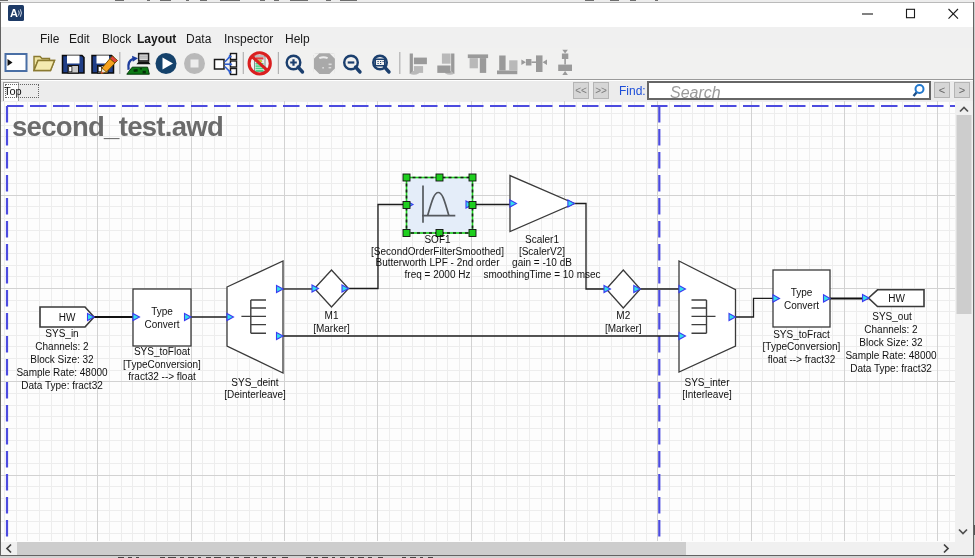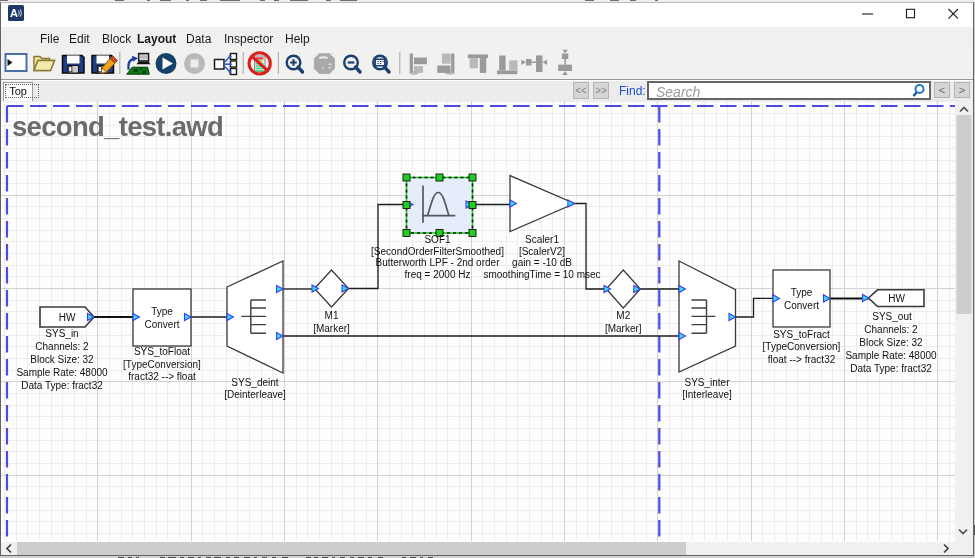--- a/index.html
+++ b/index.html
@@ -158,29 +158,29 @@
 <rect x="560.9" y="5.5" width="6.4" height="5.5" fill="#9a9a9a"></rect>
       <rect x="557.2" y="16.6" width="13.8" height="6.4" fill="#9a9a9a"></rect>
       <line x1="564.1" y1="11" x2="564.1" y2="16.6" stroke="#9a9a9a" stroke-width="1.6"></line>
       <path d="M564.1 5.5 L561.3 1.8 L566.9 1.8 Z" fill="#9a9a9a"></path>
       <path d="M564.1 23 L561.3 27 L566.9 27 Z" fill="#9a9a9a"></path>
 
   </svg>
 </div>
 
 <div class="abs" style="left:1px;top:81px;width:972px;height:20px;background:#ececec;">
-  <div class="abs" style="left:2px;top:1px;width:30px;height:19px;background:#fdfdfd;border:1px solid #9e9e9e;border-bottom:none;">
+  <div class="abs" style="left:2px;top:1px;width:16px;height:19px;background:#fdfdfd;border:1px solid #9e9e9e;border-bottom:none;">
     <div class="abs" style="left:1px;top:1px;width:34px;height:14px;border:1px dotted #666;"></div>
     <div class="abs" style="left:0;top:2px;width:100%;text-align:center;font-size:11px;color:#111;">Top</div>
   </div>
   <div class="abs" style="left:572px;top:1px;width:16px;height:17px;background:#d6d6d6;border:1px solid #b4b4b4;color:#7d7d7d;font-size:10px;text-align:center;line-height:15px;">&lt;&lt;</div>
   <div class="abs" style="left:592px;top:1px;width:16px;height:17px;background:#d6d6d6;border:1px solid #b4b4b4;color:#7d7d7d;font-size:10px;text-align:center;line-height:15px;">&gt;&gt;</div>
   <div class="abs" style="left:618px;top:3px;font-size:12px;color:#1d4ed8;">Find:</div>
   <div class="abs" style="left:646px;top:0px;width:284px;height:19px;background:#fff;border:2px solid #666666;">
-    <div class="abs" style="left:7px;top:1px;font-size:14px;font-style:italic;color:#9a9a9a;">Search</div>
+    <div class="abs" style="left:21px;top:1px;font-size:16px;font-style:italic;color:#9a9a9a;">Search</div>
     <svg class="abs" style="right:4px;top:1px;" width="14" height="14" viewBox="0 0 14 14">
       <circle cx="8.5" cy="5" r="4" fill="none" stroke="#2277cc" stroke-width="2"></circle>
       <line x1="5.5" y1="8.5" x2="2.5" y2="12" stroke="#1b4f8a" stroke-width="2.4"></line>
     </svg>
   </div>
   <div class="abs" style="left:933px;top:1px;width:16px;height:16px;background:#d6d6d6;border:1px solid #b4b4b4;color:#666;font-size:11px;text-align:center;line-height:14px;">&lt;</div>
   <div class="abs" style="left:953px;top:1px;width:16px;height:16px;background:#d6d6d6;border:1px solid #b4b4b4;color:#666;font-size:11px;text-align:center;line-height:14px;">&gt;</div>
 </div>
 
 <div class="abs" style="left:1px;top:101px;width:954px;height:441px;background:#fdfdfd;overflow:hidden;">

